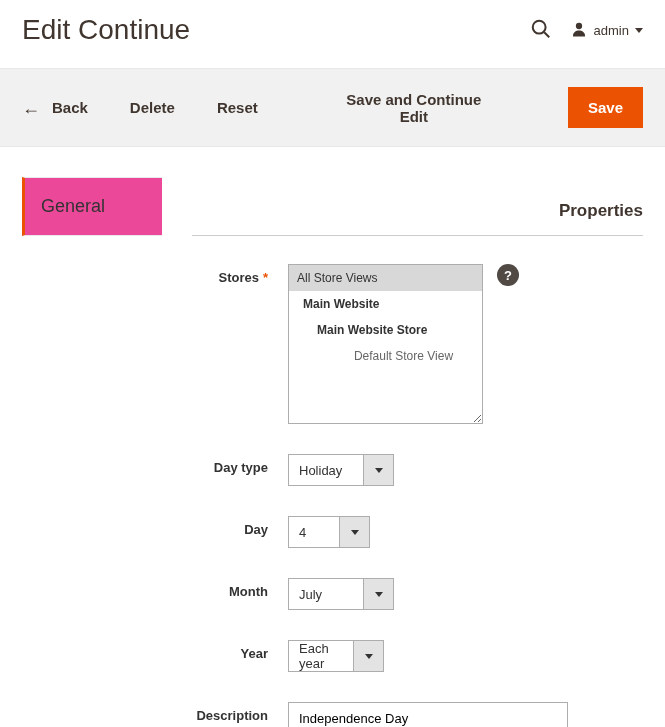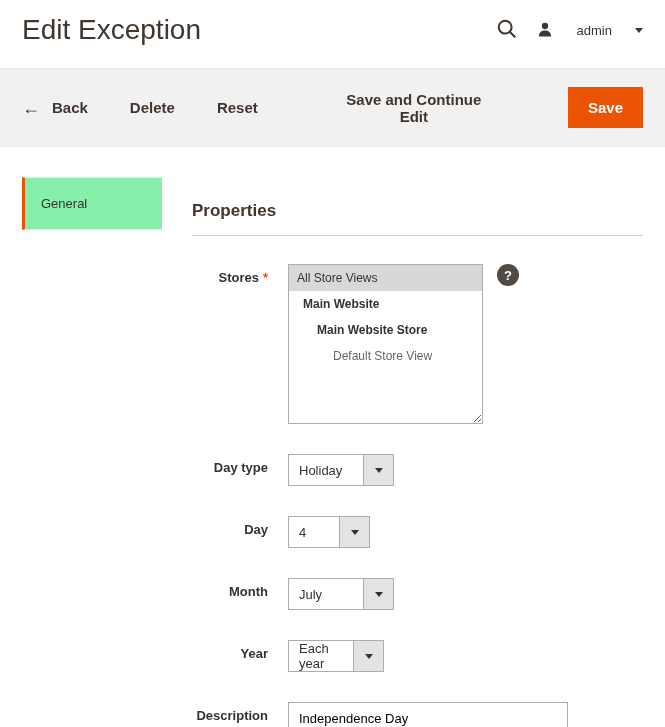--- a/index.html
+++ b/index.html
@@ -25,21 +25,21 @@
   }
   .header-right {
     display: flex;
     align-items: center;
     gap: 18px;
   }
   .search-icon svg { width: 22px; height: 22px; }
   .user-area {
     display: flex;
     align-items: center;
-    gap: 23px;
+    gap: 6px;
     cursor: pointer;
   }
   .user-area svg { width: 18px; height: 18px; }
   .user-name { font-size: 13px; color: #41362f; }
   .caret-down {
     width: 0; height: 0;
     border-left: 4px solid transparent;
     border-right: 4px solid transparent;
     border-top: 5px solid #41362f;
   }
@@ -89,40 +89,41 @@
   .content {
     display: flex;
     padding: 30px 22px 0 22px;
     gap: 30px;
   }
   .sidebar {
     width: 140px;
     flex-shrink: 0;
   }
   .tab-item {
-    background: #86efac;
+    background: #ec4899;
     border-left: 3px solid #eb5202;
     border-top: 1px solid #e8e8e8;
     border-bottom: 1px solid #e8e8e8;
     padding: 18px 16px;
-    font-size: 13px;
+    font-size: 18px;
     color: #333;
     cursor: pointer;
   }
   .main {
     flex: 1;
   }
   .section-title {
     font-size: 17px;
     font-weight: 600;
     color: #41362f;
     padding-bottom: 14px;
     padding-top: 24px;
     border-bottom: 1px solid #ccc;
     margin-bottom: 28px;
+    text-align: right;
   }
   .form-row {
     display: flex;
     align-items: flex-start;
     margin-bottom: 30px;
   }
   .form-label {
     width: 96px;
     text-align: right;
     font-size: 13px;
@@ -142,21 +143,21 @@
     height: 160px;
     border: 1px solid #adadad;
     font-size: 12px;
     overflow: auto;
     resize: both;
   }
   .store-opt { padding: 6px 8px; }
   .store-opt.selected { background: #d8d8d8; }
   .store-opt.lvl1 { padding-left: 14px; font-weight: 700; }
   .store-opt.lvl2 { padding-left: 28px; font-weight: 700; }
-  .store-opt.lvl3 { padding-left: 44px; color: #666; }
+  .store-opt.lvl3 { padding-left: 44px; color: #666; text-align: center; }
   .help-icon {
     width: 22px; height: 22px;
     border-radius: 50%;
     background: #514943;
     color: #fff;
     display: flex;
     align-items: center;
     justify-content: center;
     font-weight: 700;
     font-size: 13px;
@@ -198,21 +199,21 @@
   }
   .w-daytype .select-value { width: 74px; }
   .w-day .select-value { width: 34px; }
   .w-month .select-value { width: 74px; }
   .w-year .select-value { width: 64px; }
 </style>
 </head>
 <body>
 
 <div class="header">
-  <h1 class="page-title">Edit Exception</h1>
+  <h1 class="page-title">Edit Continue</h1>
   <div class="header-right">
     <span class="search-icon">
       <svg viewBox="0 0 24 24" fill="none" stroke="#41362f" stroke-width="2.2">
           <circle cx="10" cy="10" r="7"></circle>
           <line x1="15.5" y1="15.5" x2="21" y2="21"></line>
         </svg>
     </span>
     <div class="user-area">
       <span>
         <svg viewBox="0 0 24 24" fill="#41362f">

